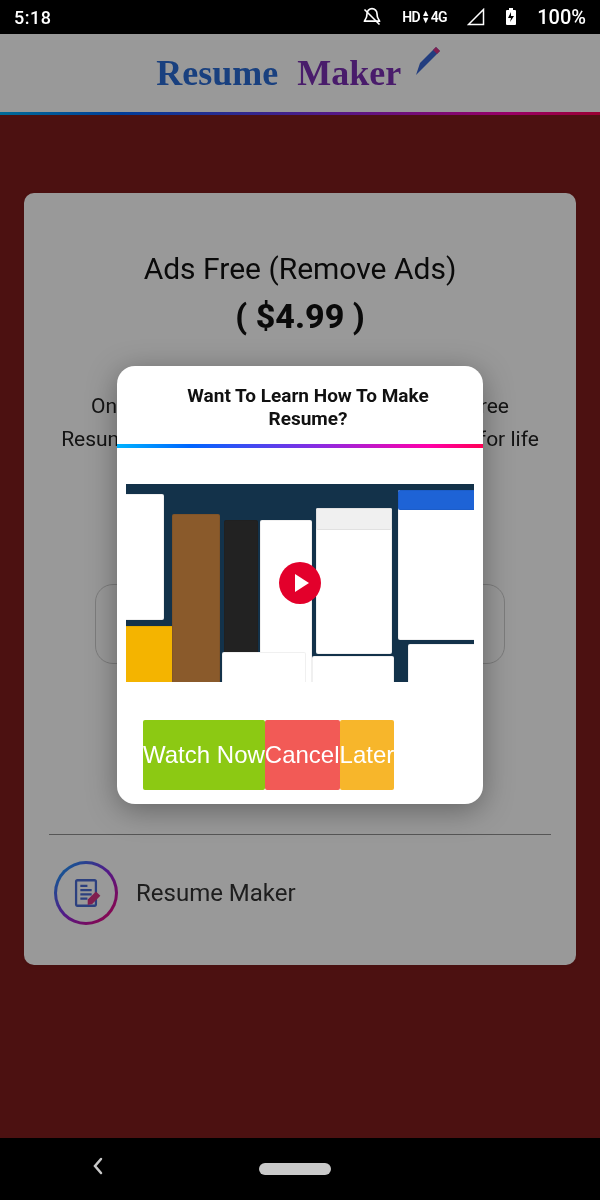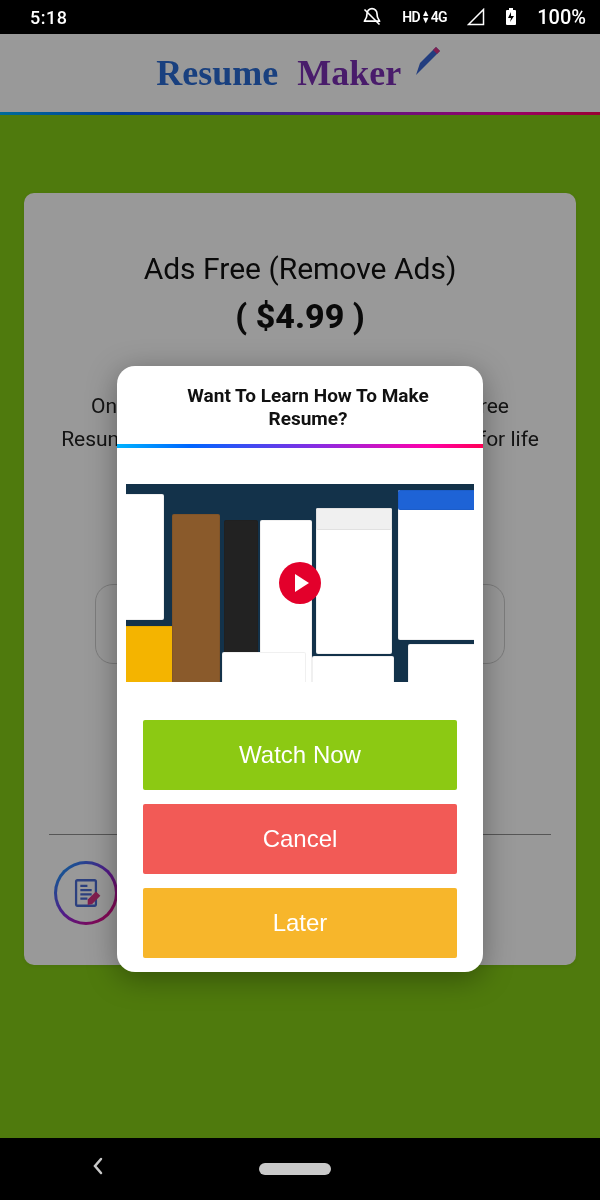--- a/index.html
+++ b/index.html
@@ -1,27 +1,27 @@
 <!DOCTYPE html>
 <html><head>
 <meta charset="utf-8">
 <style>
   * { box-sizing: border-box; margin: 0; padding: 0; }
   html, body { width: 600px; height: 1200px; overflow: hidden; font-family: -apple-system, Roboto, "Helvetica Neue", Arial, sans-serif; }
   body { background: #000; position: relative; }
 
   
   .status-bar { height: 34px; background: #000; color: #fff; display: flex; align-items: center; justify-content: space-between; padding: 0 14px; font-size: 18px; font-weight: 500; }
-  .status-left { letter-spacing: 0.5px; margin-left: 16px; }
+  .status-left { letter-spacing: 0.5px; }
   .status-right { display: flex; align-items: center; gap: 20px; font-size: 15px; }
   .status-icon { display: inline-flex; align-items: center; }
   .hd4g { font-size: 14px; font-weight: 600; letter-spacing: -0.5px; display:flex; align-items:center; gap:1px;}
 
   
-  .app { position: absolute; top: 34px; left: 0; right: 0; bottom: 62px; background: #84cc16; }
+  .app { position: absolute; top: 34px; left: 0; right: 0; bottom: 62px; background: #7f1d1d; }
 
   
   .app-header { height: 78px; background: #fff; display: flex; align-items: center; justify-content: center; }
   .logo { font-family: "Brush Script MT","Segoe Script",cursive; font-size: 36px; font-weight: 700; }
   .logo .r1 { color: #2a6bd4; }
   .logo .r2 { color: #7a2fb3; }
   .logo-pencil { display:inline-block; width:32px; height:32px; position:relative; top:-6px; margin-left:2px;}
   .gradient-bar { height: 3px; background: linear-gradient(90deg,#00b3ff 0%, #0066ff 20%, #8a2be2 55%, #ff00aa 85%, #ff0055 100%); }
 
   
@@ -55,21 +55,21 @@
   .t3{left:98px; top:36px; width:34px; height:176px; background:#222;}
   .t4{left:134px; top:36px; width:52px; height:176px; background:#fff;}
   .t5{left:190px; top:24px; width:76px; height:146px; background:#fff;}
   .t5h{left:190px; top:24px; width:76px; height:22px; background:#f0f0f0;}
   .t6{left:272px; top:6px; width:84px; height:150px; background:#fff;}
   .t6h{left:272px; top:6px; width:84px; height:20px; background:#1e63d6;}
   .t7{left:282px; top:160px; width:76px; height:60px; background:#fff;}
   .t8{left:96px; top:168px; width:84px; height:44px; background:#fff;}
   .t9{left:186px; top:172px; width:82px; height:40px; background:#fff;}
 
-  .dlg-btns { padding: 38px 26px 0 26px; display:flex; flex-direction:column; gap:14px;}
+  .dlg-btns { padding: 38px 26px 0 26px; display:flex; }
   .dlg-btn { height: 70px; border:none; color:#fff; font-size:24px; font-weight:500; border-radius:2px; cursor:pointer;}
   .btn-watch { background:#8cc913; }
   .btn-cancel { background:#f25a56; }
   .btn-later { background:#f7b62b; }
 
   
   .navbar { position:absolute; left:0; right:0; bottom:0; height:62px; background:#000; display:flex; align-items:center; justify-content:space-between; padding: 0 90px;}
   .nav-back { color:#c9c9c9; font-size:26px; }
   .nav-pill { width:72px; height:12px; background:#c9c9c9; border-radius:6px; margin:0 auto;}
   .nav-spacer { width:26px; }

